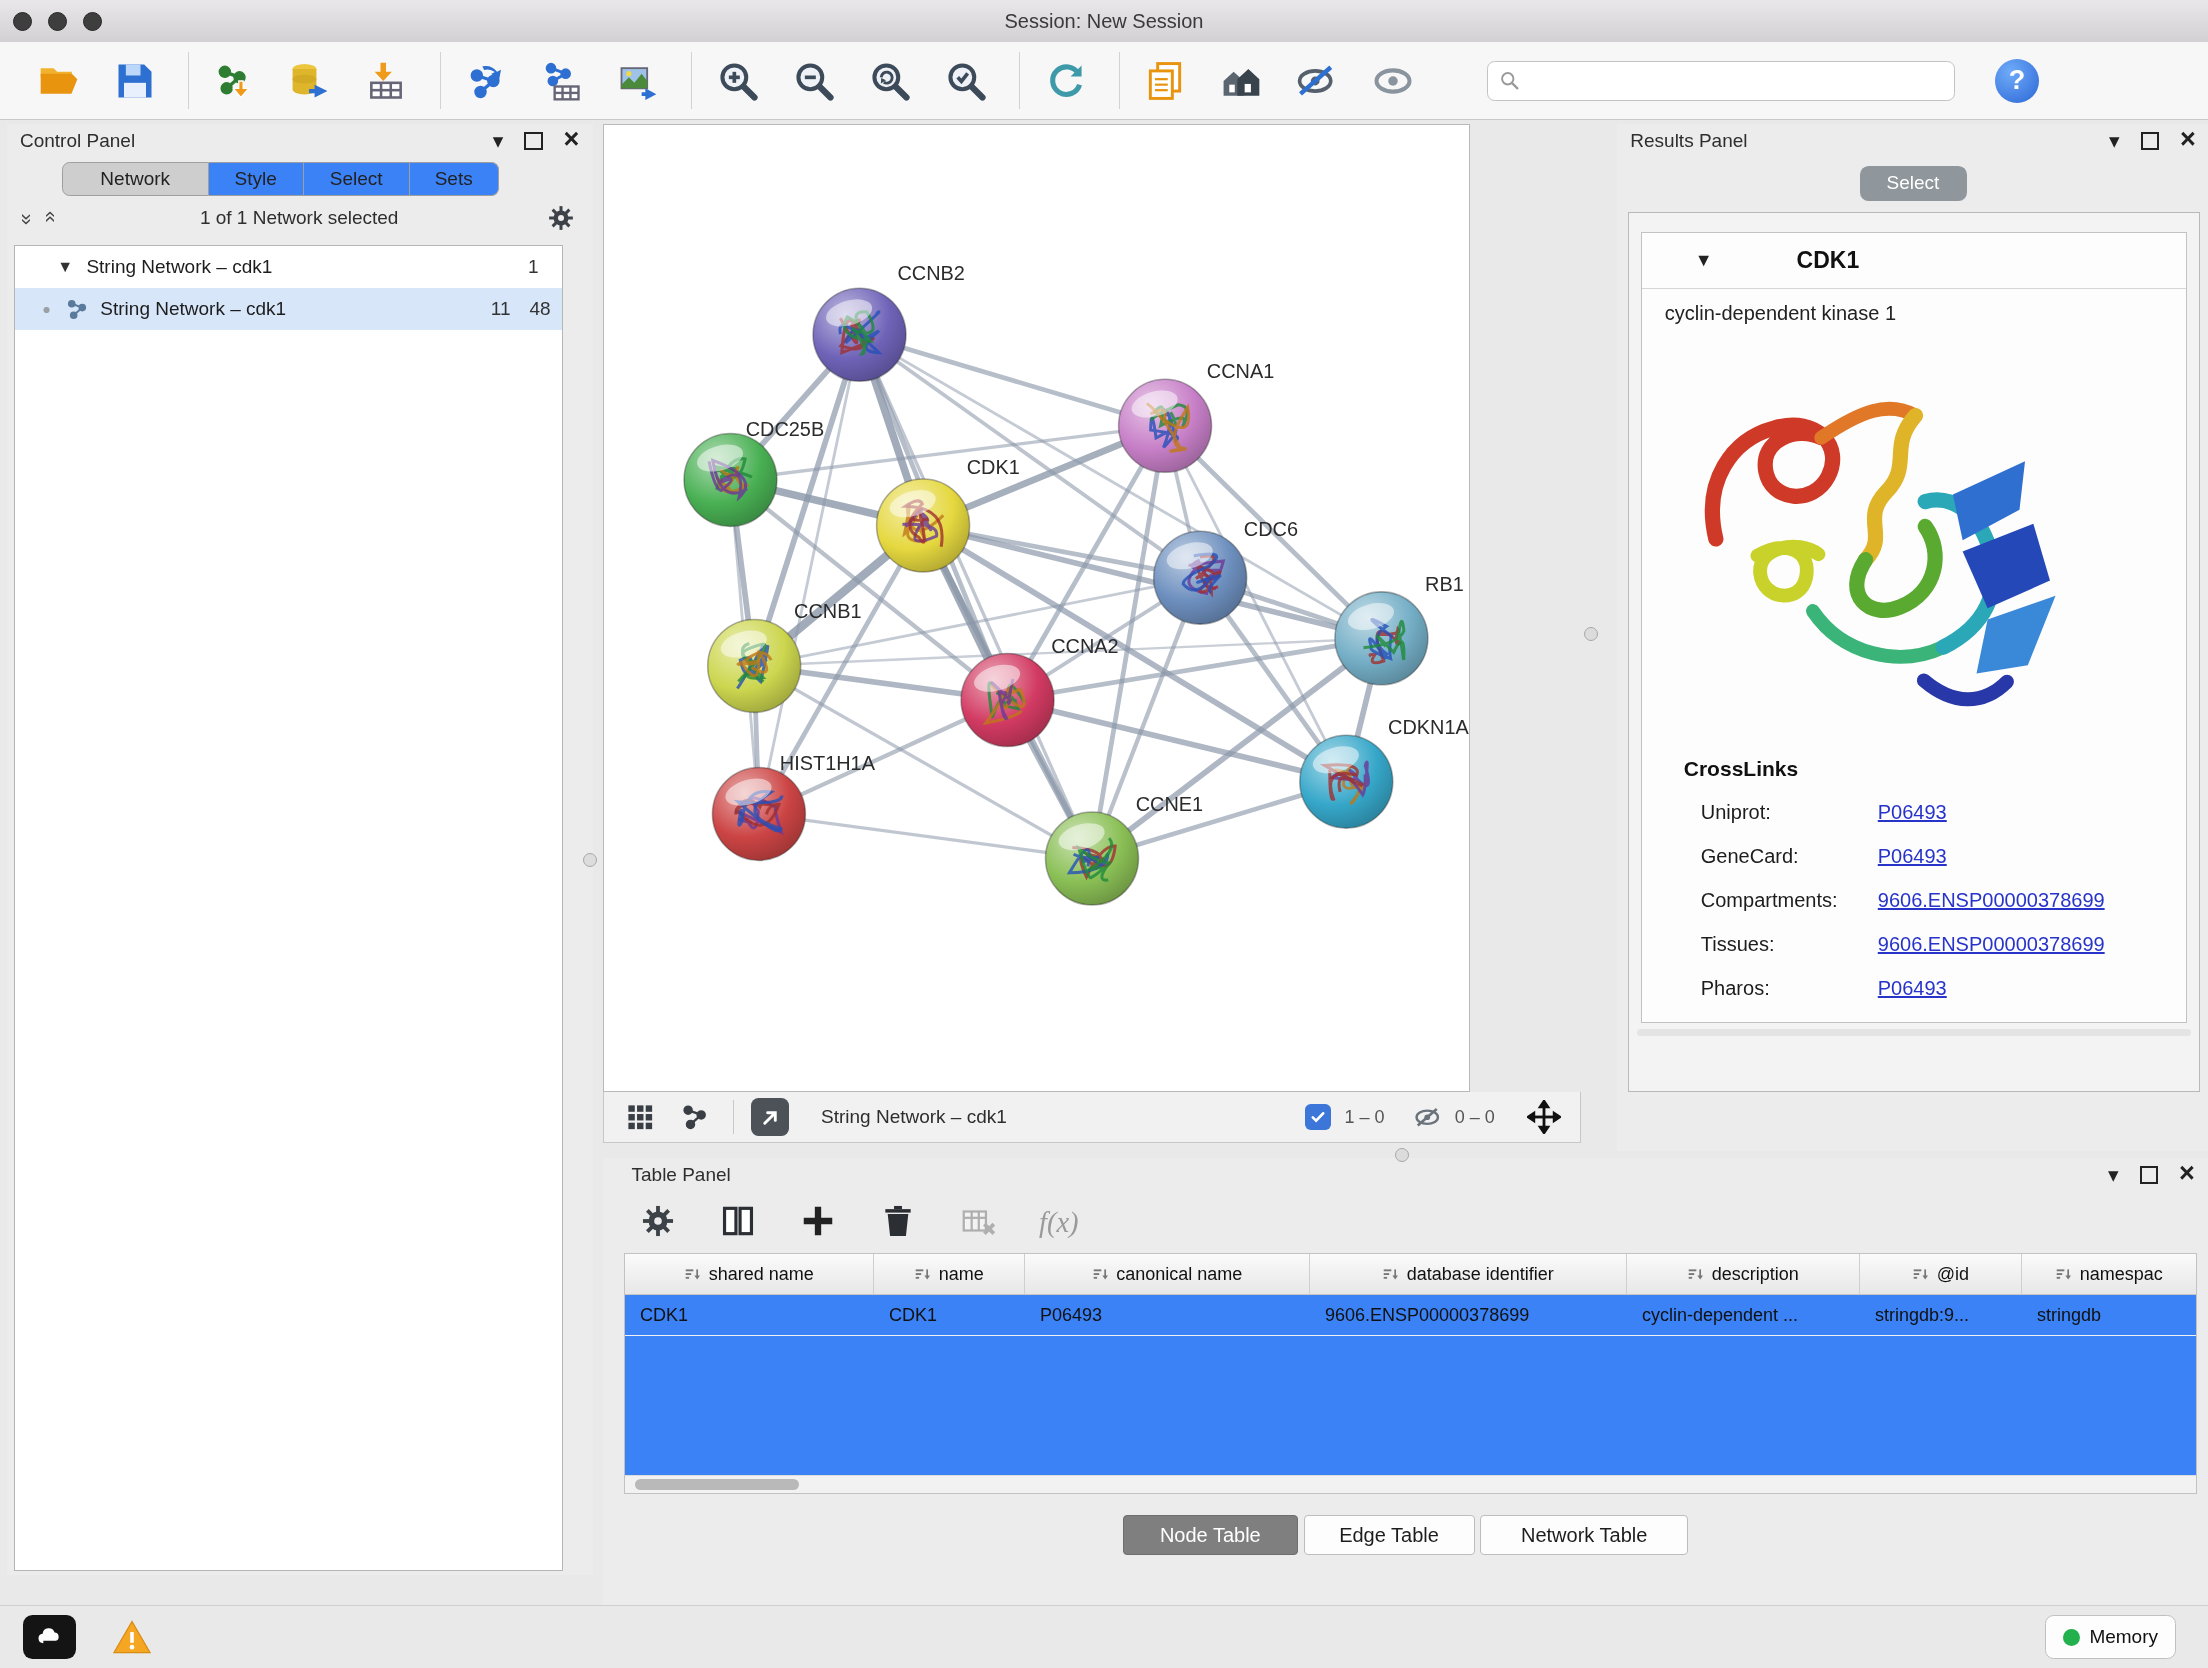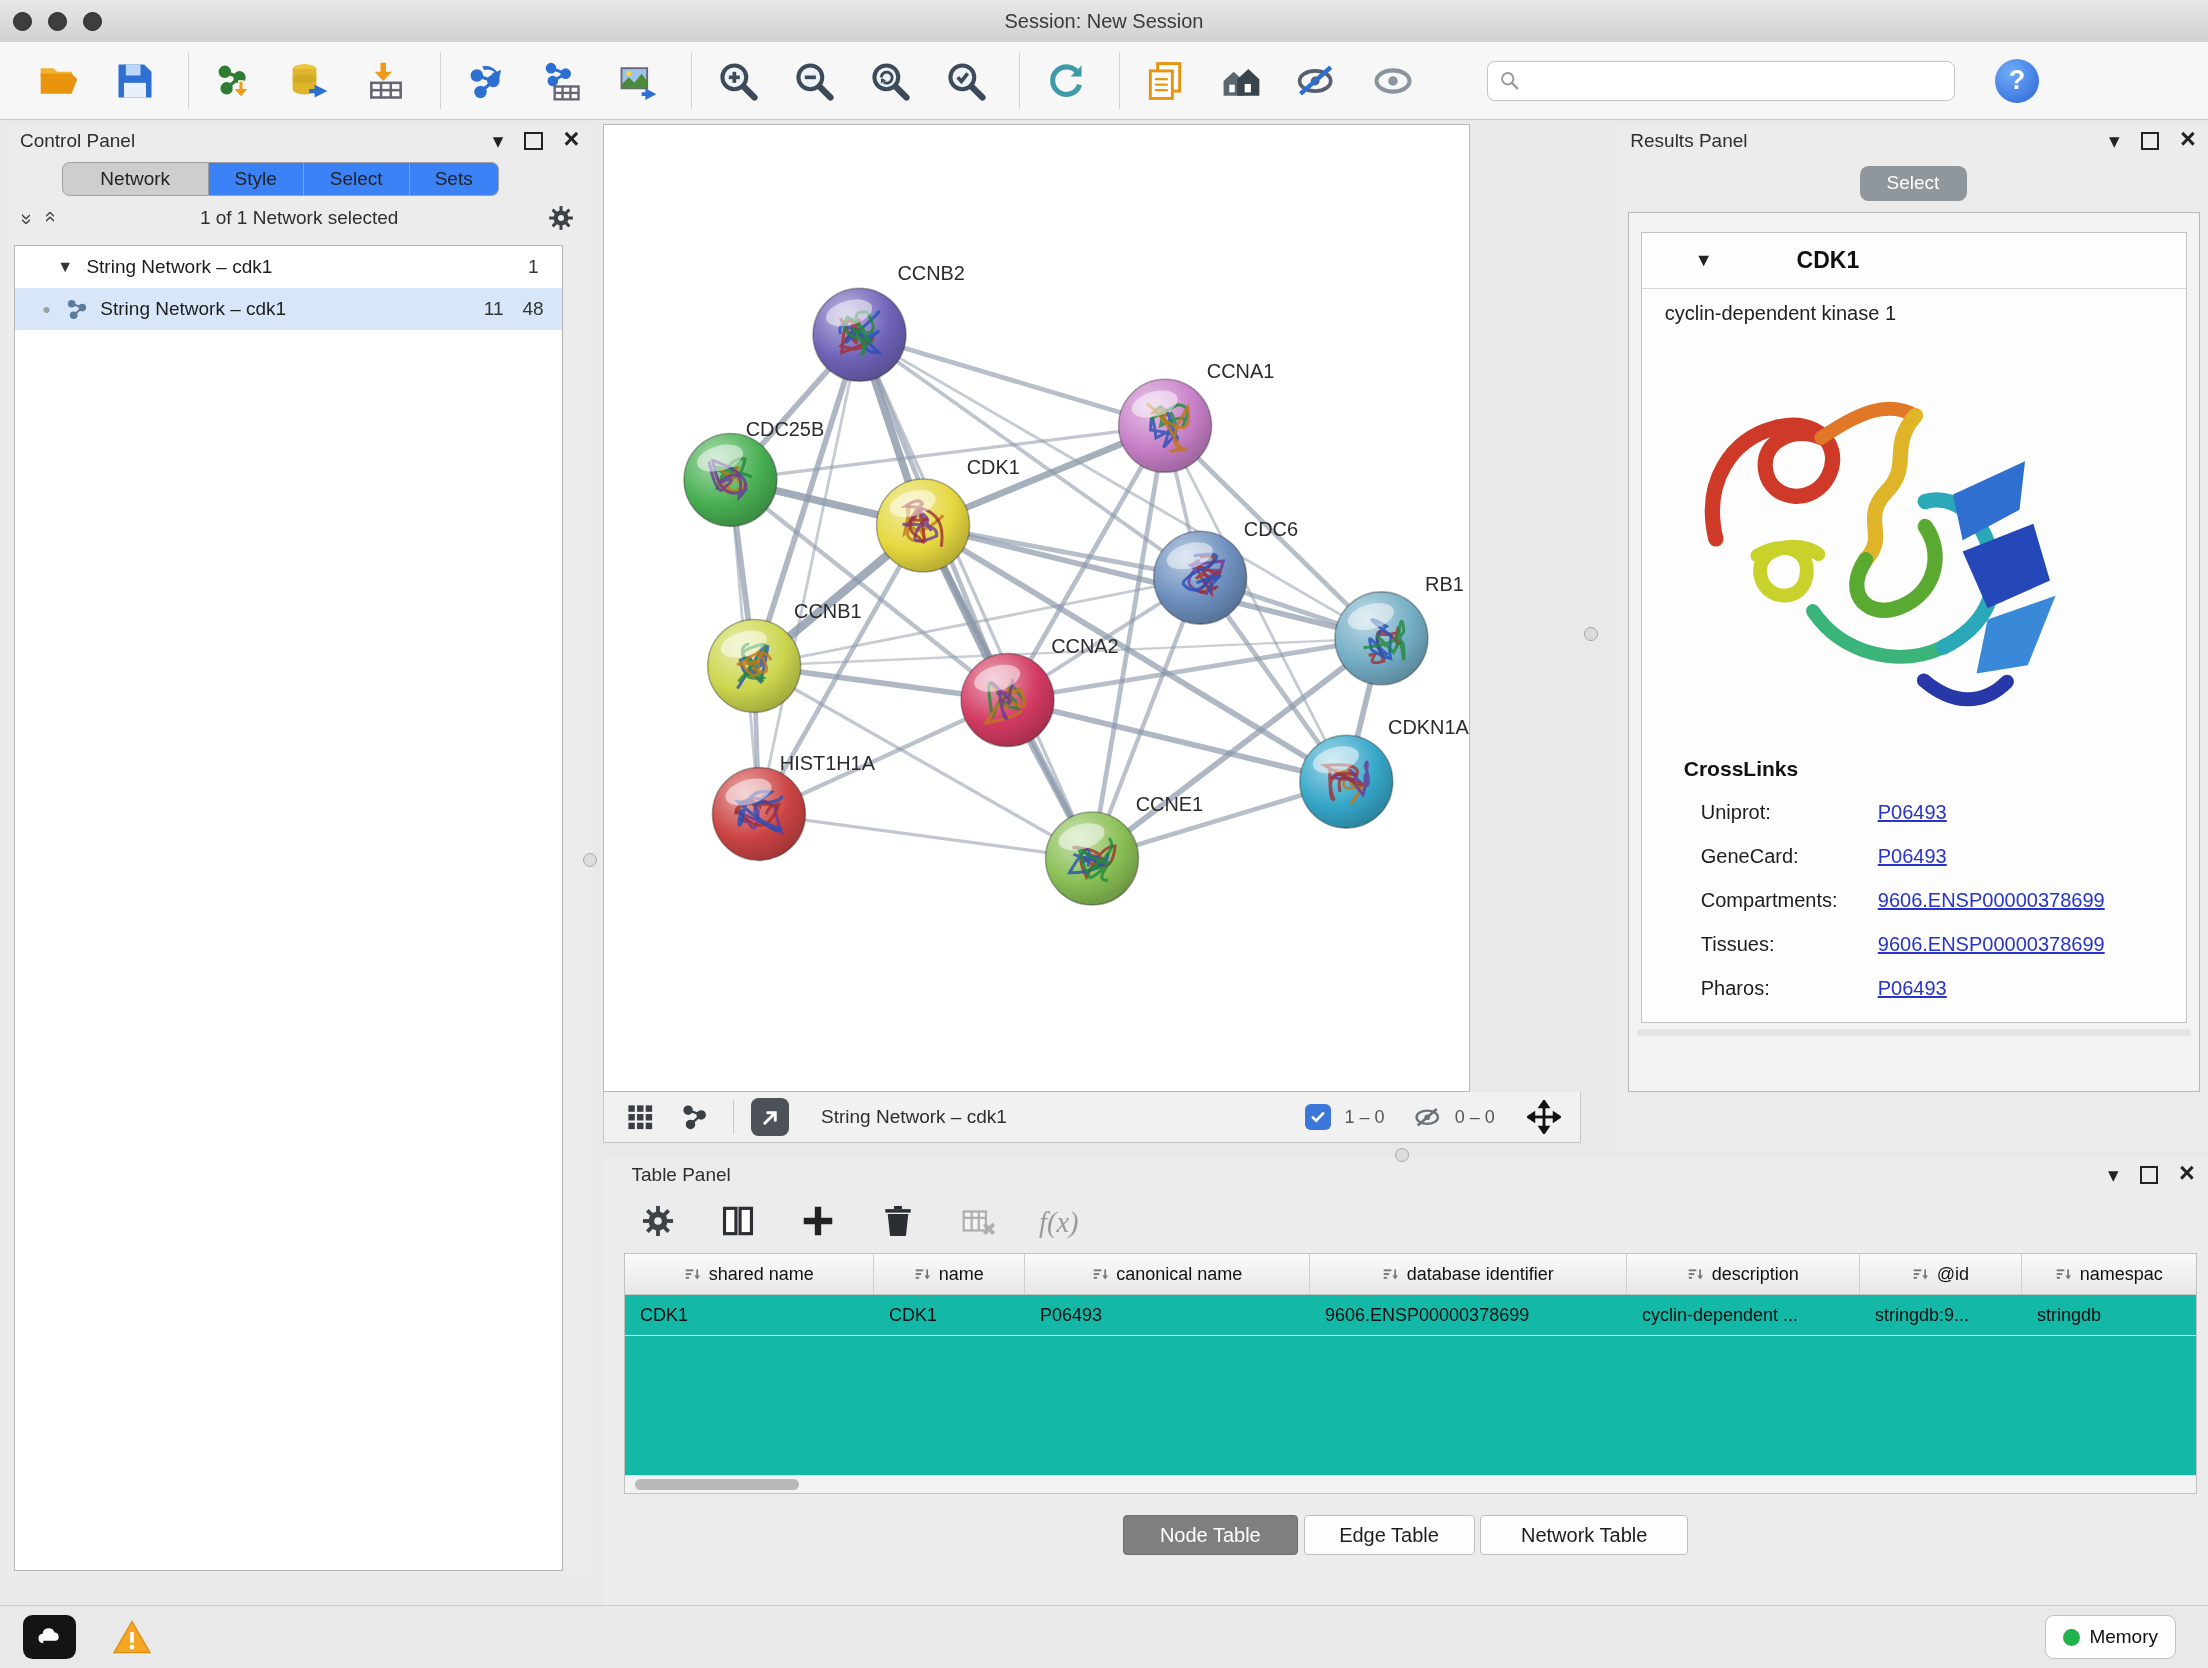--- a/index.html
+++ b/index.html
@@ -35,21 +35,21 @@
   .cp-status{display:flex;align-items:center;height:44px;padding:0 17px;}
   .dchev{font-size:21px;color:#444;display:inline-block;transform:rotate(90deg);letter-spacing:-2.9px;}
   .dchev.up{transform:rotate(-90deg);}
   .cp-status-text{flex:1;text-align:center;font-size:19px;color:#2e2e2e;}
   .tree-box{flex:1;margin:5.7px 30px 3.8px 7.6px;background:#fff;border:1px solid #b5b5b5;overflow:hidden;}
   .tree-row{display:flex;align-items:center;height:42px;font-size:19px;color:#1d1d1d;}
   .tree-row.selected{background:#d7e6f9;}
   .tri{font-size:16px;color:#333;margin:0 13.3px 0 42px;}
   .bullet{color:#9aa0a6;font-size:14.3px;margin:0 15px 0 27px;}
   .count-right{margin-left:auto;padding-right:23px;color:#333;}
-  .counts2{margin-left:auto;display:flex;gap:19px;padding-right:18px;color:#333;}
+  .counts2{margin-left:auto;display:flex;gap:19px;padding-right:11px;color:#333;}
   
   .net-canvas{left:603px;top:124px;width:867px;height:968px;background:#fff;border:1px solid #b9b9b9;box-sizing:border-box;}
   .net-toolbar{left:603px;top:1092px;width:978px;height:51px;background:#f1f1f1;border:1px solid #c6c6c6;border-top:none;box-sizing:border-box;display:flex;align-items:center;padding:0 19px;}
   .nt-icon{width:34px;height:34px;margin-right:21px;display:flex;align-items:center;justify-content:center;}
   .nt-div{width:1px;height:34px;background:#c8c8c8;margin:0 17px 0 0;}
   .nt-openbtn{width:38px;height:38px;border-radius:7.6px;background:#4c5258;display:flex;align-items:center;justify-content:center;margin-right:32px;}
   .nt-title{font-size:19px;color:#2e2e2e;}
   .nt-right{margin-left:auto;display:flex;align-items:center;gap:13.3px;color:#555;font-size:18px;}
   .checkbox{width:26px;height:26px;border-radius:5.7px;background:#3b76d8;display:flex;align-items:center;justify-content:center;}
   
@@ -69,21 +69,21 @@
   .xl-title{font-size:21px;font-weight:bold;color:#111;margin:17px 0 9.5px 42px;}
   .xl-row{display:flex;align-items:center;height:44px;font-size:20px;}
   .xl-label{width:177px;padding-left:59px;color:#1d1d1d;}
   .xl-value{color:#2733c9;text-decoration:underline;}
   .rp-scroll{height:7.6px;background:#e4e4e4;margin:5.7px 7.6px 0 7.6px;border-radius:3.8px;}
   
   .table-panel{left:603px;top:1158px;width:1605px;height:447px;background:#ececec;}
   .tp-toolbar{display:flex;align-items:center;height:61px;padding-left:36px;gap:42px;}
   .tp-icon svg{width:38px;height:38px;}
   .fx{font-family:"Liberation Serif",serif;font-style:italic;font-size:28.5px;color:#9a9a9a;}
-  .tablebox{margin-left:21px;width:1573px;border:1px solid #c2c2c2;background:#14b8a6;box-sizing:border-box;}
+  .tablebox{margin-left:21px;width:1573px;border:1px solid #c2c2c2;background:#3b82f6;box-sizing:border-box;}
   .thead{display:flex;height:40px;background:linear-gradient(#fbfbfb,#e7e7e7);border-bottom:1px solid #c5c5c5;}
   .th{display:flex;align-items:center;justify-content:center;gap:7.6px;font-size:18px;color:#111;border-right:1px solid #cfcfcf;box-sizing:border-box;overflow:hidden;white-space:nowrap;}
   .trow{display:flex;height:40px;border-bottom:1px solid #f0f0f0;}
   .td{display:flex;align-items:center;padding-left:15px;font-size:18px;color:#111;box-sizing:border-box;overflow:hidden;white-space:nowrap;}
   .tbody-empty{height:139px;}
   .hscroll{height:17px;background:#f2f2f2;border-top:1px solid #ddd;position:relative;}
   .hthumb{position:absolute;left:9.5px;top:2.9px;width:164px;height:11.4px;background:#b9b9b9;border-radius:5.7px;}
   .tp-tabs{display:flex;justify-content:center;gap:5.7px;margin-top:21px;}
   .tp-tab{height:38px;display:flex;align-items:center;justify-content:center;font-size:20px;border:1px solid #bdbdbd;background:#fdfdfd;color:#1d1d1d;border-radius:4px;}
   .tp-tab.selected{background:#7f7f7f;color:#fff;border-color:#6e6e6e;}

